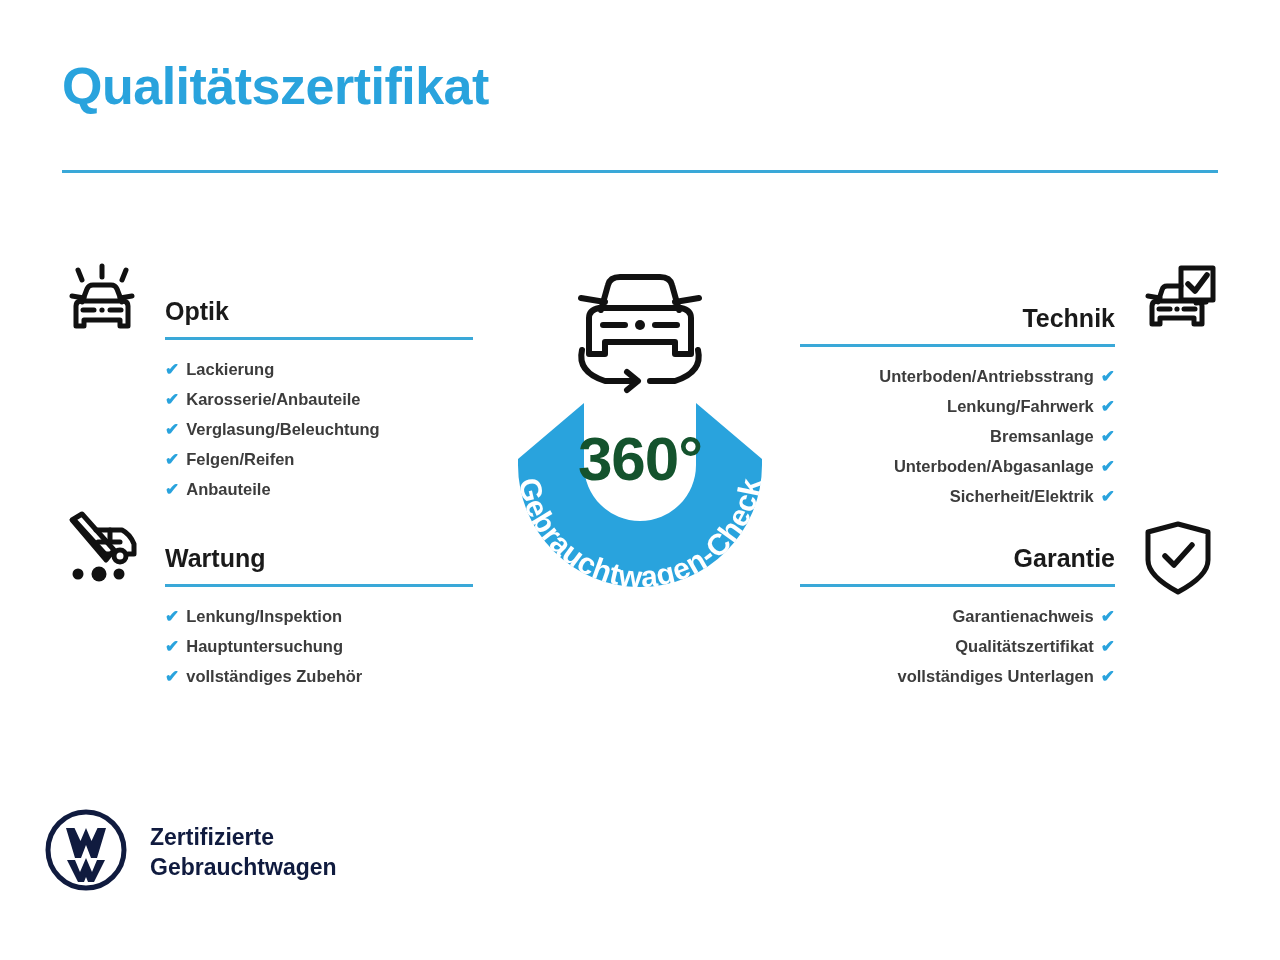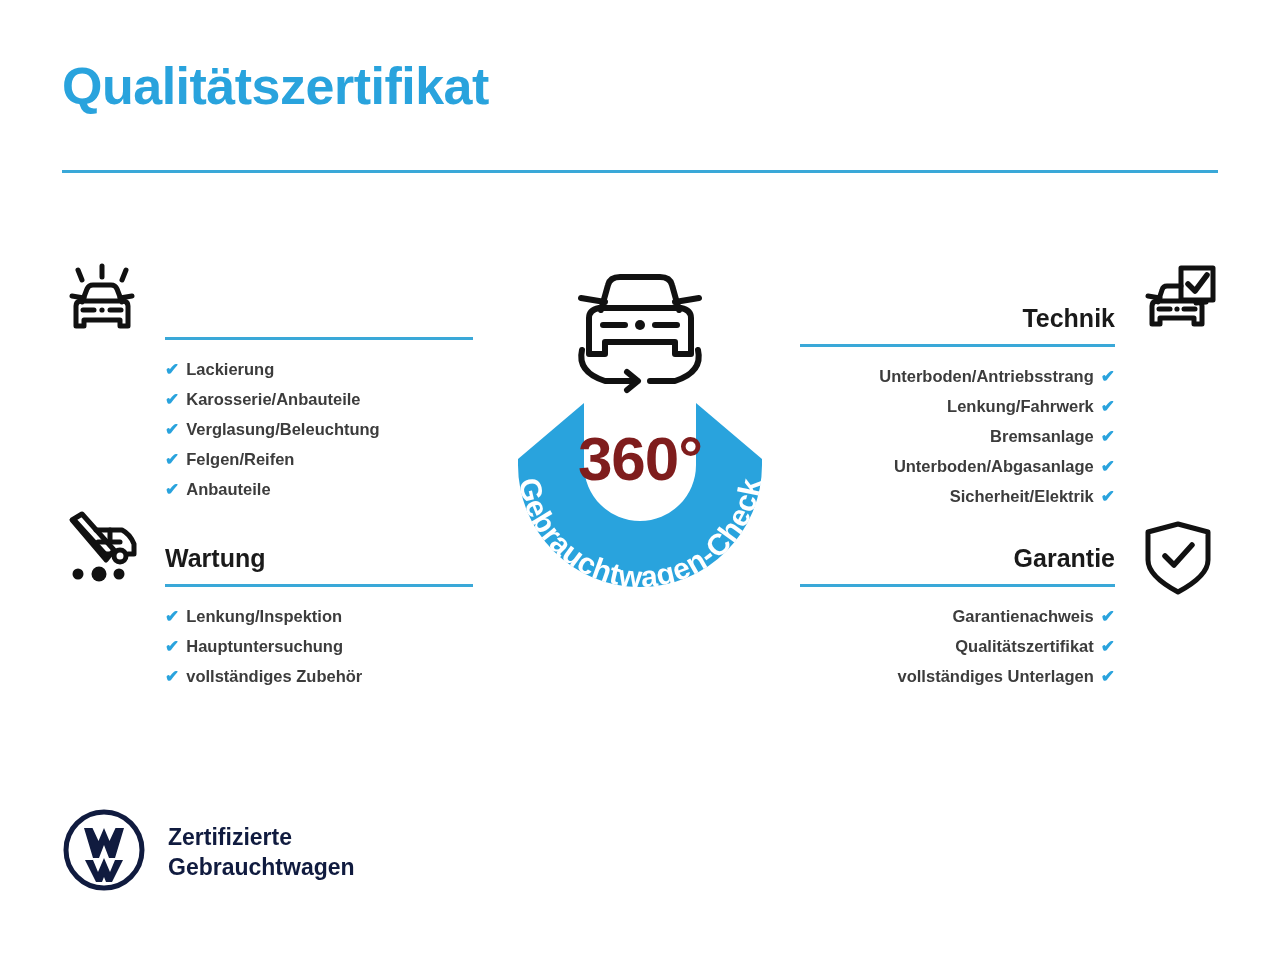--- a/index.html
+++ b/index.html
@@ -105,29 +105,29 @@
     height: 390px;
   }
   #badge-360 {
     position: absolute;
     left: 0;
     top: 178px;
     width: 370px;
     text-align: center;
     font-size: 62px;
     font-weight: bold;
-    color: #7f1d1d;
+    color: #14532d;
     letter-spacing: -1px;
     line-height: 62px;
   }
 
   
   #footer-lockup {
     position: absolute;
-    left: 62px;
+    left: 44px;
     top: 808px;
     display: flex;
     align-items: center;
     justify-content: space-between;
   }
   #footer-text {
     margin-left: 22px;
     font-size: 23px;
     font-weight: bold;
     color: #101b3f;
@@ -156,20 +156,21 @@
     <line x1="70" y1="34" x2="58" y2="36"></line>
 
     <line x1="21" y1="48" x2="32" y2="48"></line>
     <line x1="48" y1="48" x2="59" y2="48"></line>
     <circle cx="40" cy="48" r="2.6" fill="#111" stroke="none"></circle>
   </svg>
 </div>
 
 <div class="section section-left" id="section-optik" style="left:165px; top:296px; width:308px;">
   <div class="section-head">
+    <div class="section-title">Optik</div>
     <div class="section-rule"></div>
   </div>
   <ul class="item-list">
     <li class="item">
       <span class="check">✔</span>
       <span>Lackierung</span>
     </li>
     <li class="item">
       <span class="check">✔</span>
       <span>Karosserie/Anbauteile</span>

